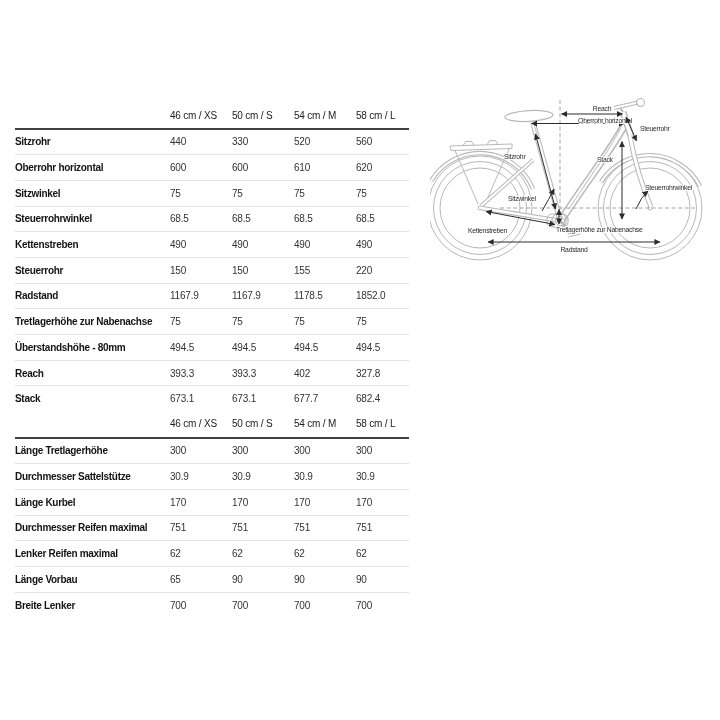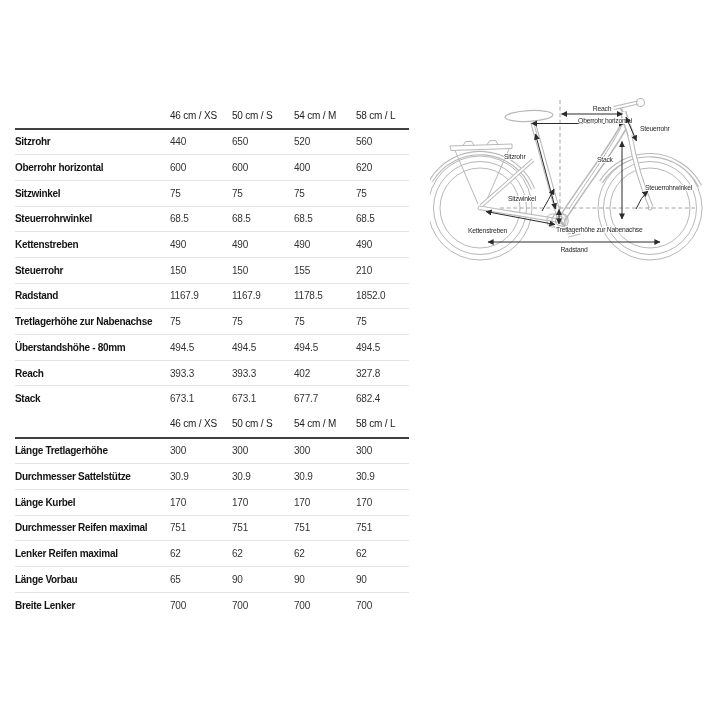--- a/index.html
+++ b/index.html
@@ -46,29 +46,29 @@
     <div class="thead-row">
       <div></div>
       <div class="col-h">46 cm / XS</div>
       <div class="col-h">50 cm / S</div>
       <div class="col-h">54 cm / M</div>
       <div class="col-h">58 cm / L</div>
     </div>
     <div class="geo-row no-top">
       <div class="lbl">Sitzrohr</div>
       <div class="val">440</div>
-      <div class="val">650</div>
+      <div class="val">330</div>
       <div class="val">520</div>
       <div class="val">560</div>
     </div>
     <div class="geo-row">
       <div class="lbl">Oberrohr horizontal</div>
       <div class="val">600</div>
       <div class="val">600</div>
-      <div class="val">400</div>
+      <div class="val">610</div>
       <div class="val">620</div>
     </div>
     <div class="geo-row">
       <div class="lbl">Sitzwinkel</div>
       <div class="val">75</div>
       <div class="val">75</div>
       <div class="val">75</div>
       <div class="val">75</div>
     </div>
     <div class="geo-row">
@@ -83,21 +83,21 @@
       <div class="val">490</div>
       <div class="val">490</div>
       <div class="val">490</div>
       <div class="val">490</div>
     </div>
     <div class="geo-row">
       <div class="lbl">Steuerrohr</div>
       <div class="val">150</div>
       <div class="val">150</div>
       <div class="val">155</div>
-      <div class="val">210</div>
+      <div class="val">220</div>
     </div>
     <div class="geo-row">
       <div class="lbl">Radstand</div>
       <div class="val">1167.9</div>
       <div class="val">1167.9</div>
       <div class="val">1178.5</div>
       <div class="val">1852.0</div>
     </div>
     <div class="geo-row">
       <div class="lbl">Tretlagerhöhe zur Nabenachse</div>

